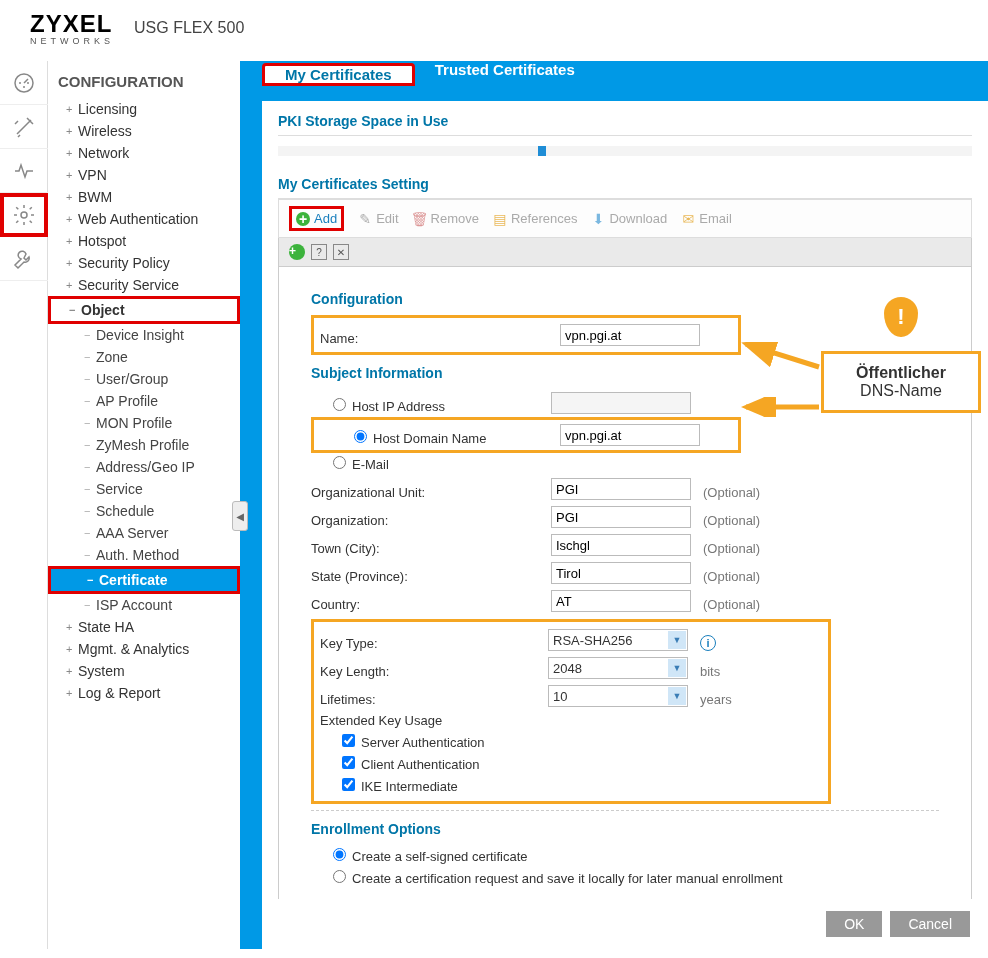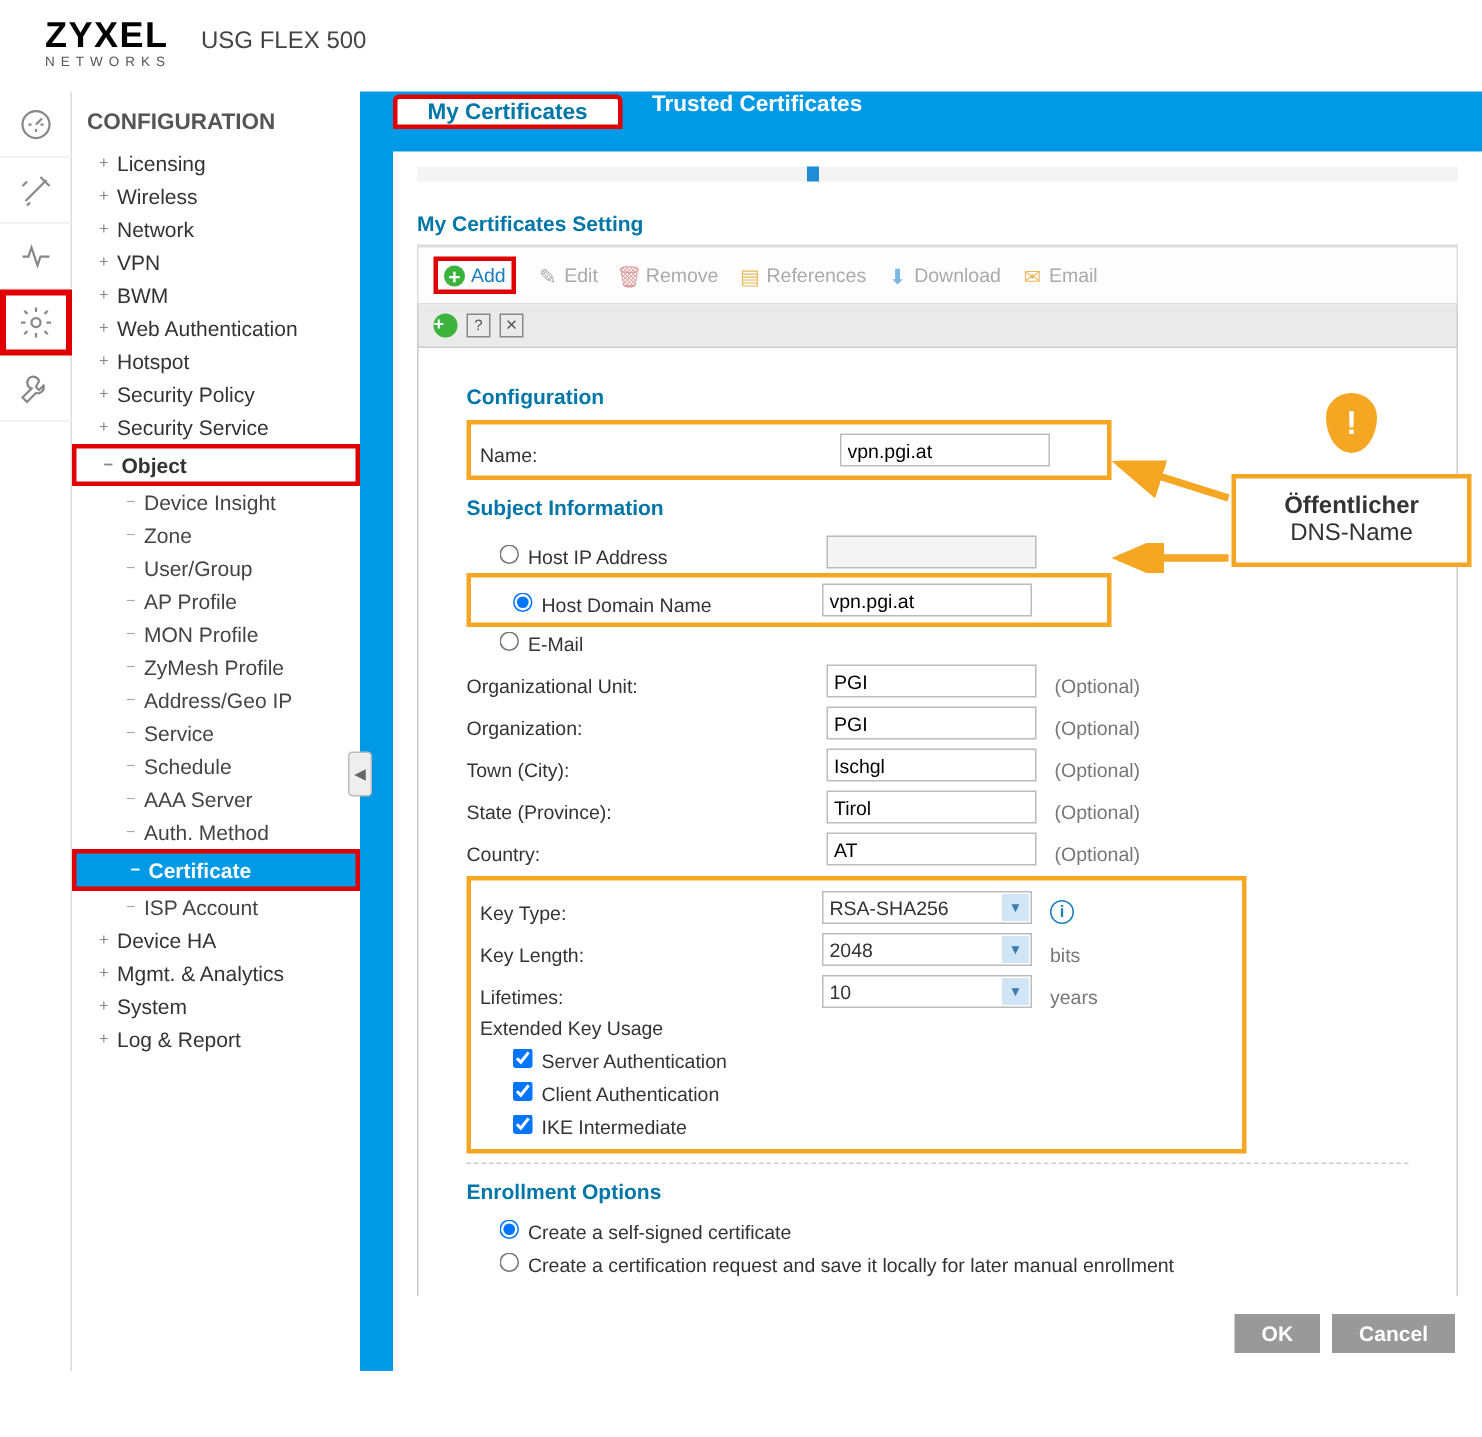--- a/index.html
+++ b/index.html
@@ -55,21 +55,21 @@
 .form-label { width: 240px; color: #333; }
 .form-label.indent { padding-left: 22px; }
 .form-input { width: 140px; height: 22px; border: 1px solid #bbb; padding: 0 4px; font-size: 13px; }
 .form-select { width: 140px; height: 22px; border: 1px solid #bbb; background: #fff; display: flex; align-items: center; justify-content: space-between; padding: 0 4px; font-size: 13px; }
 .form-select .arrow { background: #d0e6f7; width: 18px; height: 18px; display: flex; align-items: center; justify-content: center; font-size: 9px; color: #3a7db5; margin-right: -3px; }
 .form-suffix { margin-left: 12px; color: #777; font-size: 13px; }
 .info-icon { color: #1a7fbd; border: 1.5px solid #1a7fbd; border-radius: 50%; width: 16px; height: 16px; display: inline-flex; align-items: center; justify-content: center; font-size: 11px; font-weight: bold; margin-left: 12px; }
 .radio, .checkbox { margin-right: 6px; }
 .orange-box { border: 3px solid #f5a623; }
 .footer { padding: 12px 18px; display: flex; justify-content: flex-end; gap: 8px; }
-.btn { background: #999; color: #fff; border: none; padding: 5px 18px; font-size: 14px; font-weight: bold; cursor: pointer; }
+.btn { background: #999; color: #fff; border: none; padding: 5px 18px; font-size: 14px; font-weight: normal; cursor: pointer; }
 
 .callout { position: absolute; right: -10px; top: 30px; width: 160px; }
 .excl { width: 34px; height: 40px; background: #f5a623; border-radius: 50% 50% 50% 50% / 40% 40% 60% 60%; margin: 0 auto; display: flex; align-items: center; justify-content: center; color: #fff; font-size: 22px; font-weight: bold; position: relative; }
 .excl::after { content: ""; position: absolute; bottom: -8px; left: 50%; transform: translateX(-50%); border: 8px solid transparent; border-top-color: #f5a623; }
 .callout-box { border: 3px solid #f5a623; background: #fff; padding: 10px 8px; text-align: center; margin-top: 14px; font-size: 16px; }
 .callout-box .b { font-weight: bold; }
 .arrow-svg { position: absolute; }
 hr.form-divider { border: none; border-top: 1px dashed #ccc; margin: 6px 0 2px; }
 </style>
 </head>
@@ -203,21 +203,21 @@
     <div class="nav-item level2 selected red-box">
         <span class="expander" style="color:#fff">−</span>
         <span>Certificate</span>
       </div>
     <div class="nav-item level2">
         <span class="expander">−</span>
         <span>ISP Account</span>
       </div>
     <div class="nav-item">
         <span class="expander">+</span>
-        <span>Device HA</span>
+        <span>State HA</span>
       </div>
     <div class="nav-item">
         <span class="expander">+</span>
         <span>Mgmt. &amp; Analytics</span>
       </div>
     <div class="nav-item">
         <span class="expander">+</span>
         <span>System</span>
       </div>
     <div class="nav-item">
@@ -229,20 +229,21 @@
   <div class="content-wrap">
     <div class="bluebar">
       <div class="bluebar-handle">◀</div>
     </div>
     <div class="content">
       <div class="tabs">
         <div class="tab active red-box">My Certificates</div>
         <div class="tab">Trusted Certificates</div>
       </div>
 
+      <div class="section-title">PKI Storage Space in Use</div>
       <div class="storage-bar">
           <div class="storage-bar-used"></div>
         </div>
 
       <div class="section-title">My Certificates Setting</div>
       <div class="toolbar">
         <span class="red-box" style="display:inline-flex;padding:2px 4px;">
             <span class="tbtn enabled">
               <span class="ic ic-add">+</span>
               <span>Add</span>
@@ -283,21 +284,21 @@
             <span class="form-label">Name:</span>
             <input class="form-input" value="vpn.pgi.at" style="">
           </div>
         </div>
 
         <div class="form-section">Subject Information</div>
         <div class="form-row">
           <span class="form-label indent"><input type="radio" class="radio" style=""><span>Host IP Address</span></span>
           <input class="form-input" style="background: rgb(245, 245, 245);">
         </div>
-        <div class="orange-box" style="padding:1px 6px; width:430px;">
+        <div class="orange-box" style="padding:1px 18px; width:430px;">
           <div class="form-row">
             <span class="form-label indent" style="width:228px"><input type="radio" class="radio" checked="" style=""><span>Host Domain Name</span></span>
             <input class="form-input" value="vpn.pgi.at" style="">
           </div>
         </div>
         <div class="form-row">
           <span class="form-label indent"><input type="radio" class="radio" style=""><span>E-Mail</span></span>
         </div>
         <div class="form-row">
             <span class="form-label">Organizational Unit:</span>

